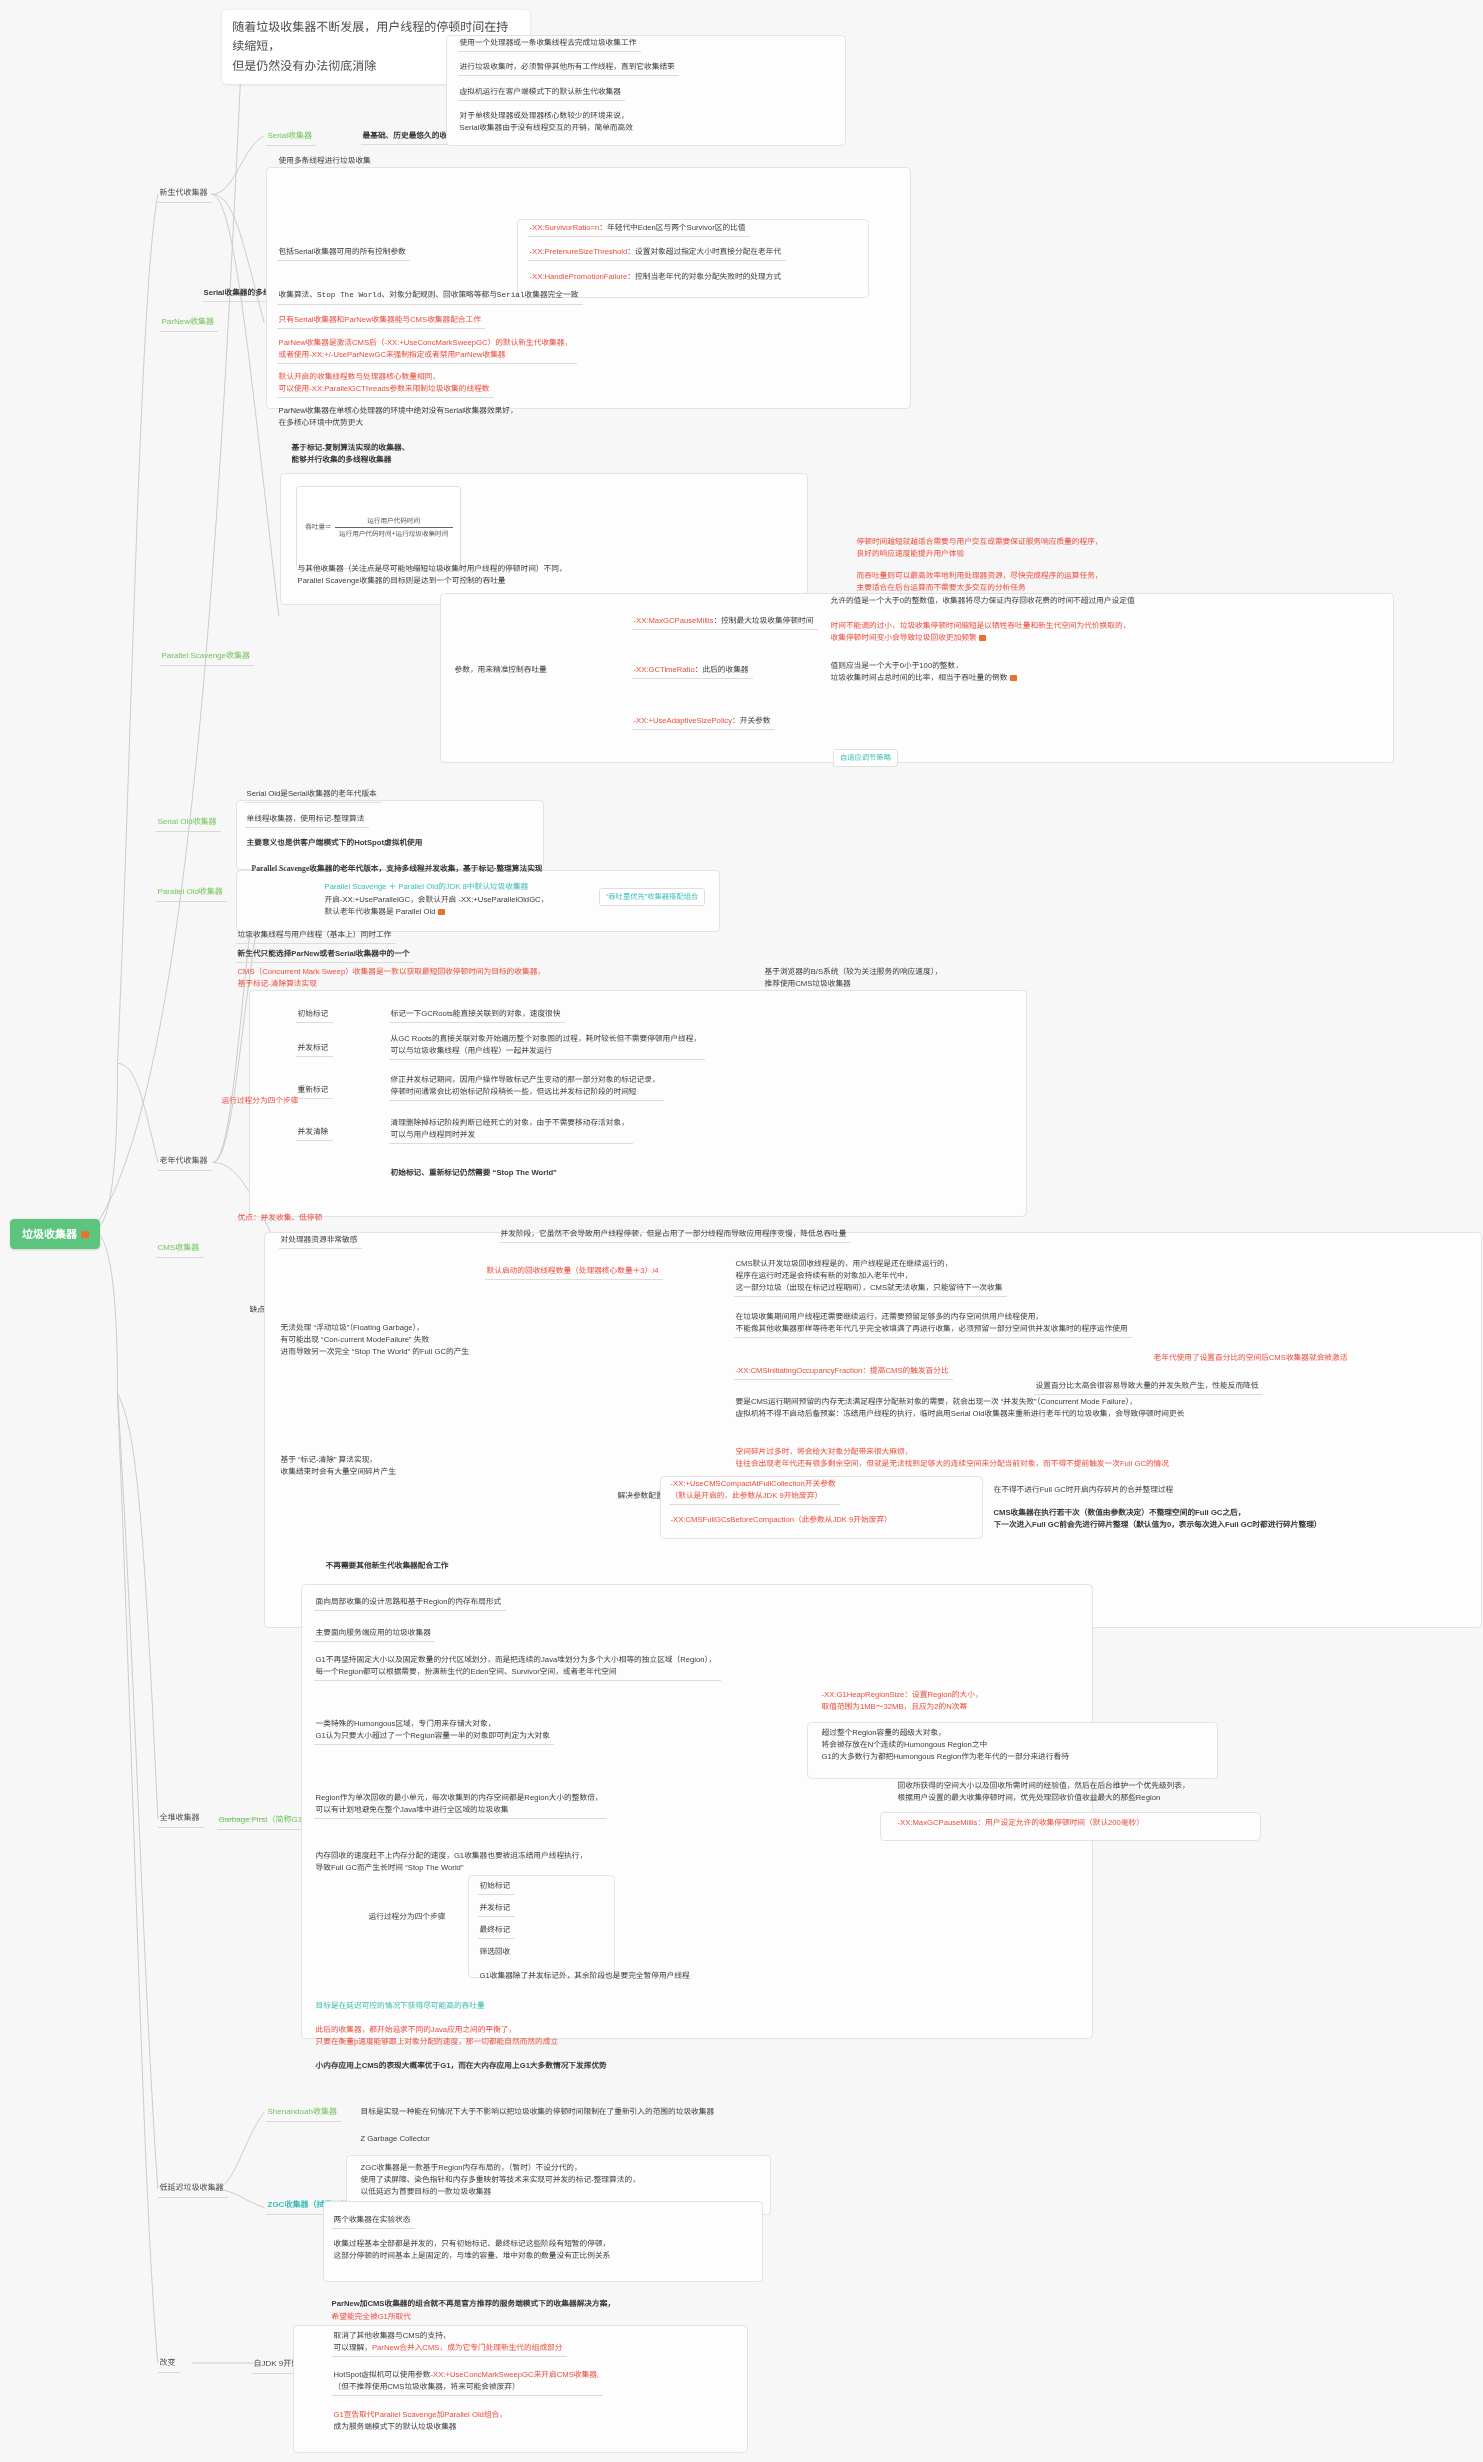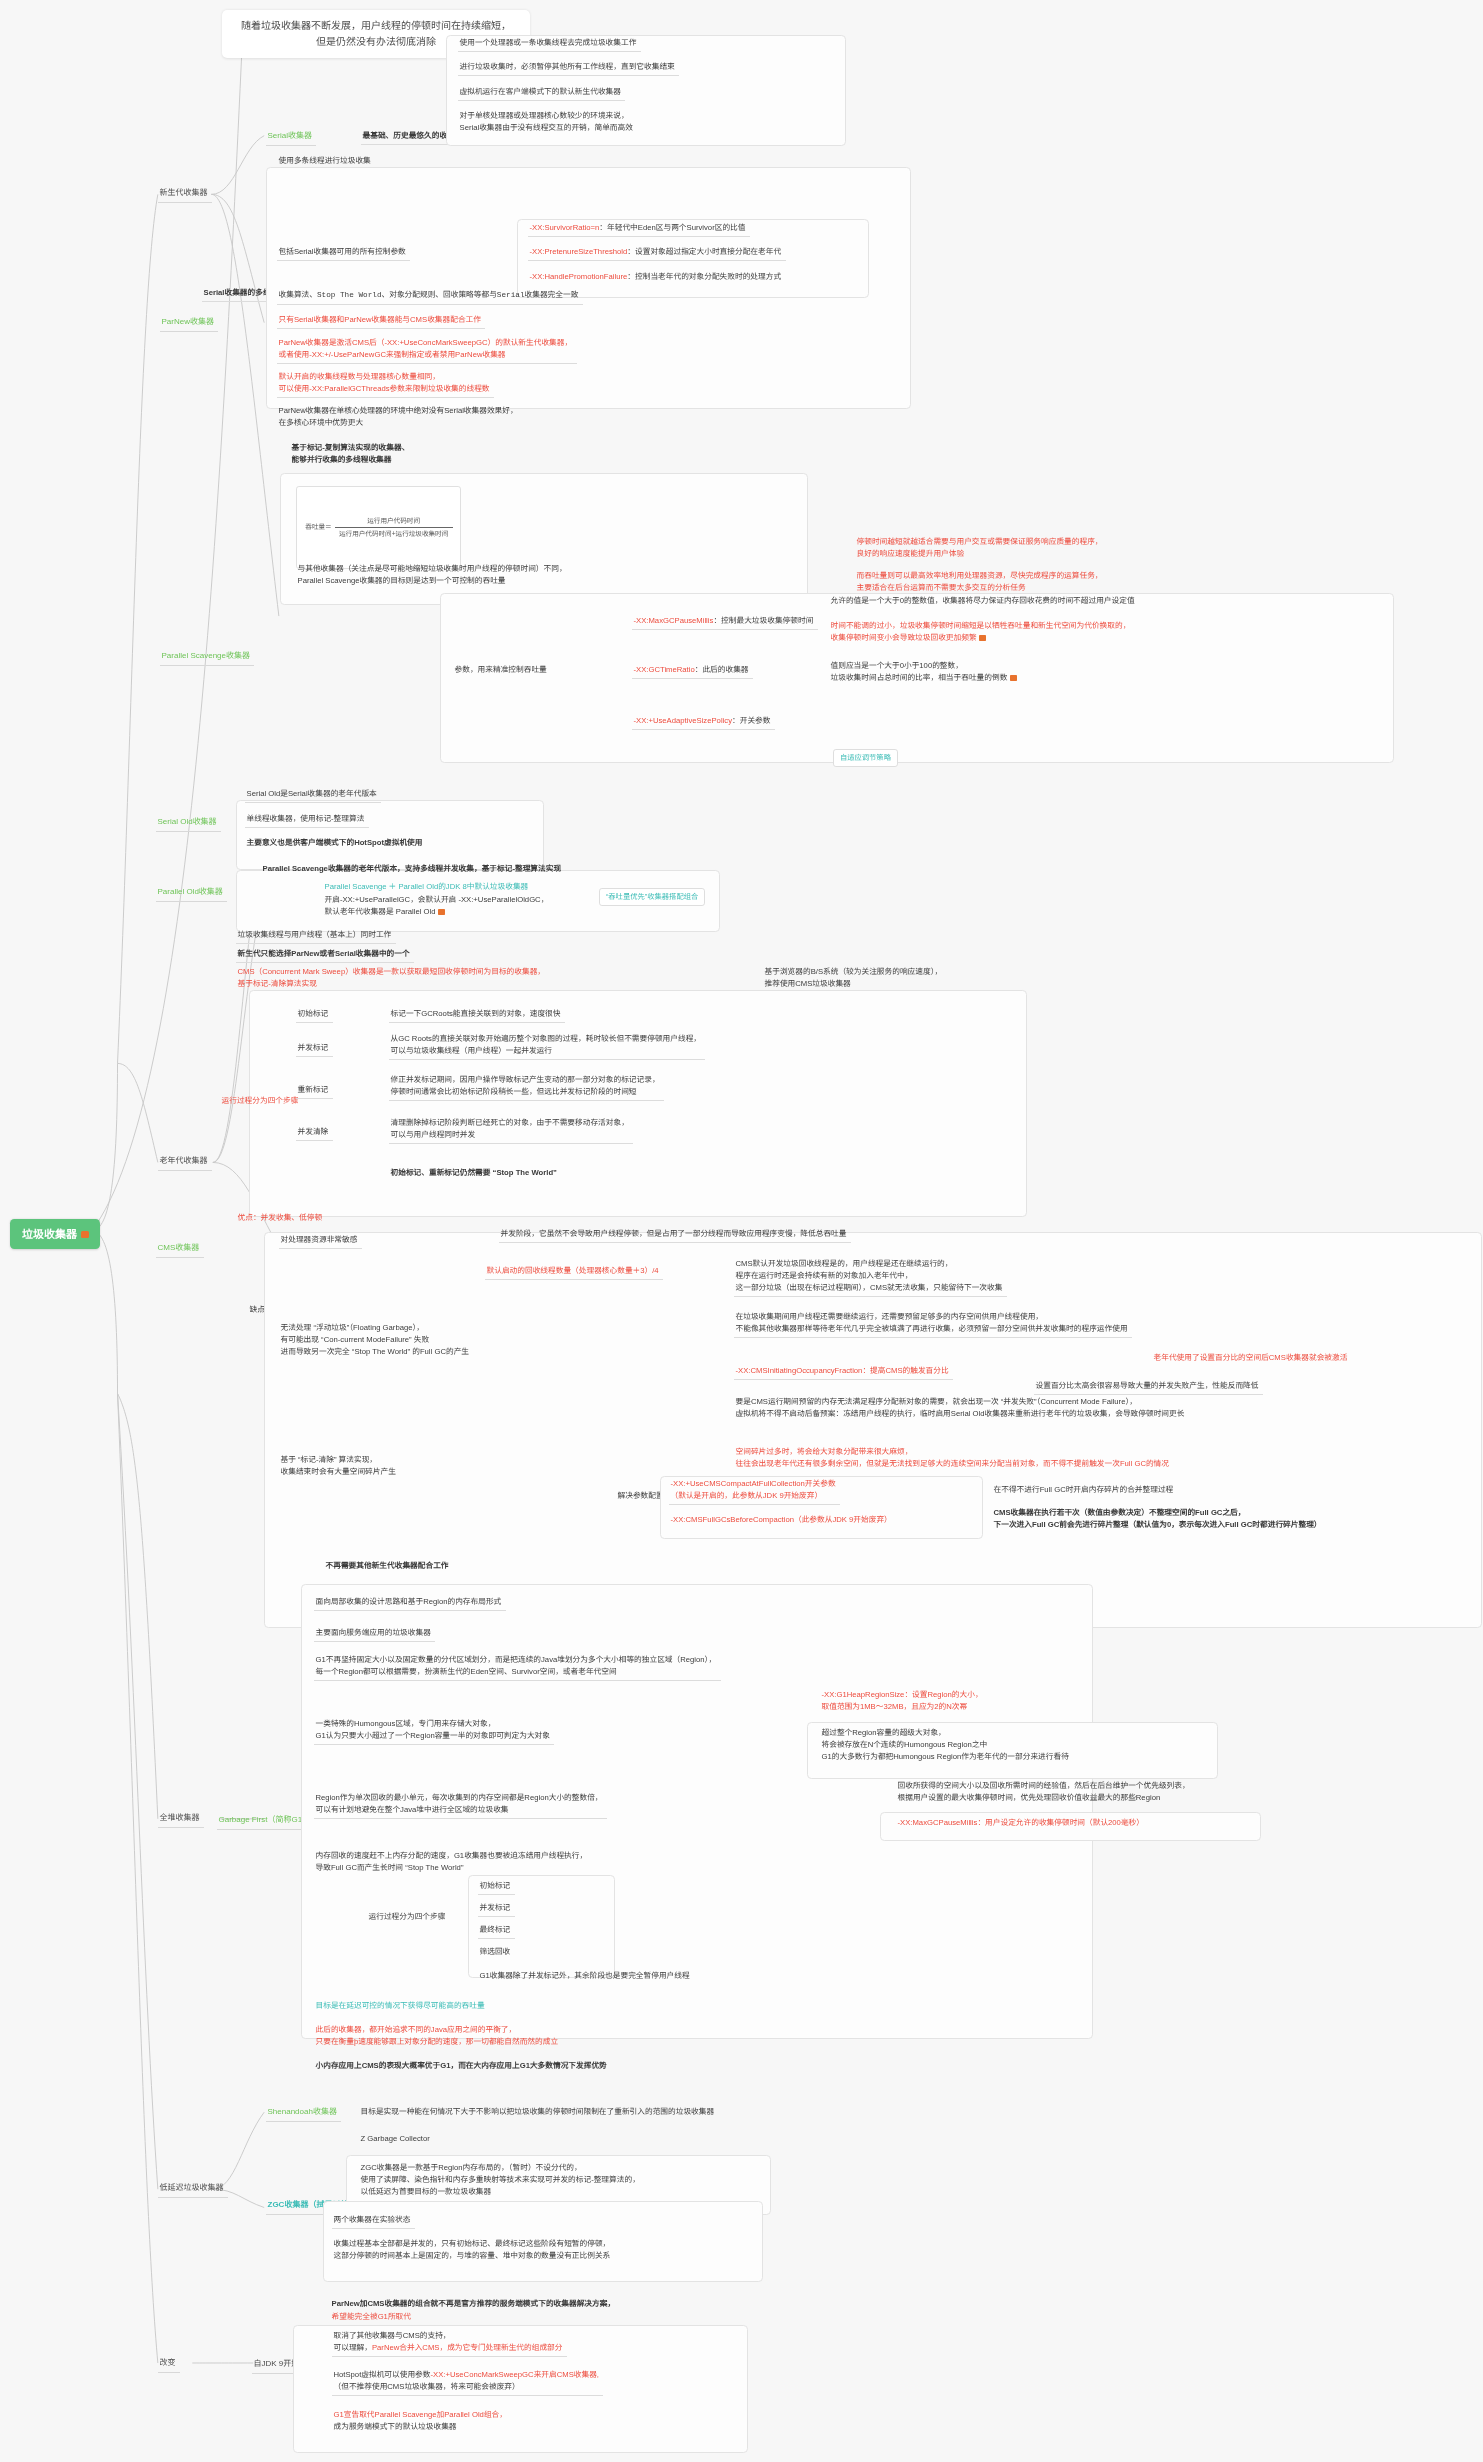--- a/index.html
+++ b/index.html
@@ -59,25 +59,24 @@
   }
   .green  { color: #6ec457; }
   .teal   { color: #3bbcb6; }
   .red    { color: #ed4b3d; }
   .bold   { font-weight: bold; }
   .note {
     background: #ffffff;
     border-radius: 5.1px;
     box-shadow: 0 0.7px 2.9px rgba(0,0,0,.10);
     padding: 7.3px 10.3px;
-    font-size: 10px;
+    font-size: 12px;
     color: #4c4c4c;
     line-height: 1.65;
     white-space: pre-line;
-    text-align: center;
   }
   .formula {
     background:#fff; border:0.7px solid #e0e0e0; border-radius:2.9px;
     padding:4.4px 7.3px; display:inline-block;
   }
   .formula table { border-collapse:collapse; font-size:6.6px; color:#555; }
   .formula .num { border-bottom:0.7px solid #666; padding:0.7px 4.4px; text-align:center; }
   .formula .den { padding:0.7px 4.4px; text-align:center; }
   .formula .lhs { padding-right:2.9px; vertical-align:middle; font-size:6.6px;}
   .imgbadge {
@@ -210,21 +209,21 @@
   <div class="node chip" style="left:833px; top:749px;">自适应调节策略</div>
 
   <div class="node branch green" style="left:156px; top:814px;"><span>Serial Old收集器</span></div>
   <div class="node card" style="left:236px; top:800px; width:308px; height:70px;"></div>
   <div class="node plain" style="left:245px; top:786px;">Serial Old是Serial收集器的老年代版本</div>
   <div class="node plain" style="left:245px; top:811px;">单线程收集器，使用标记-整理算法</div>
   <div class="node norule bold" style="left:245px; top:835px;">主要意义也是供客户端模式下的HotSpot虚拟机使用</div>
 
   <div class="node branch green" style="left:156px; top:884px;"><span>Parallel Old收集器</span></div>
   <div class="node card" style="left:236px; top:870px; width:484px; height:62px;"></div>
-  <div class="node norule bold" style="left:261px; top:861px;">Parallel Scavenge收集器的老年代版本，支持多线程并发收集，基于标记-整理算法实现</div>
+  <div class="node norule bold" style="left:250px; top:861px;font-family:Liberation Serif, serif;">Parallel Scavenge收集器的老年代版本，支持多线程并发收集，基于标记-整理算法实现</div>
   <div class="node norule teal" style="left:323px; top:879px;">Parallel Scavenge ＋ Parallel Old的JDK 8中默认垃圾收集器</div>
   <div class="node norule" style="left:323px; top:892px;"><span>开启-XX:+UseParallelGC，会默认开启 -XX:+UseParallelOldGC，
 默认老年代收集器是 Parallel Old</span><span class="imgbadge"></span></div>
   <div class="node chip" style="left:599px; top:888px;">“吞吐量优先”收集器搭配组合</div>
 
   <div class="node branch green" style="left:156px; top:1240px;"><span>CMS收集器</span></div>
 
   <div class="node plain" style="left:236px; top:927px;">垃圾收集线程与用户线程（基本上）同时工作</div>
   <div class="node plain bold" style="left:236px; top:946px;">新生代只能选择ParNew或者Serial收集器中的一个</div>
   <div class="node norule" style="left:236px; top:964px;"><span class="red">CMS（Concurrent Mark Sweep）收集器是一款以获取最短回收停顿时间为目标的收集器，

